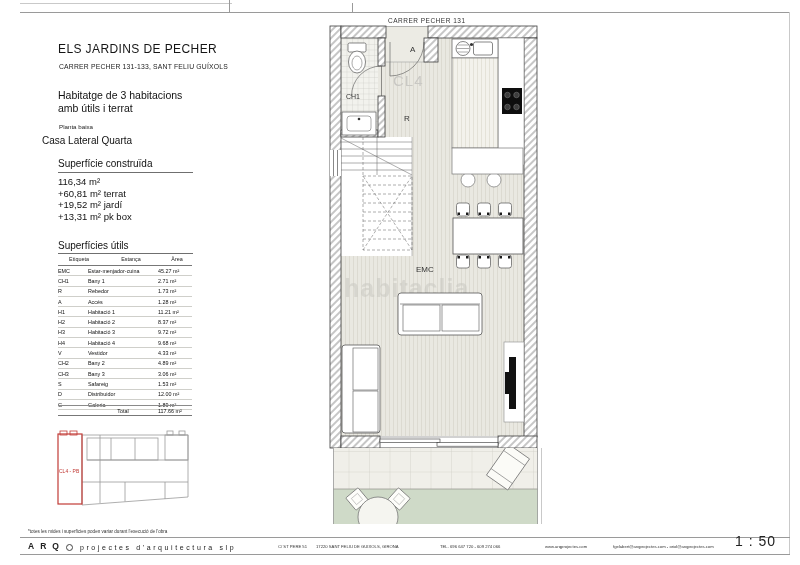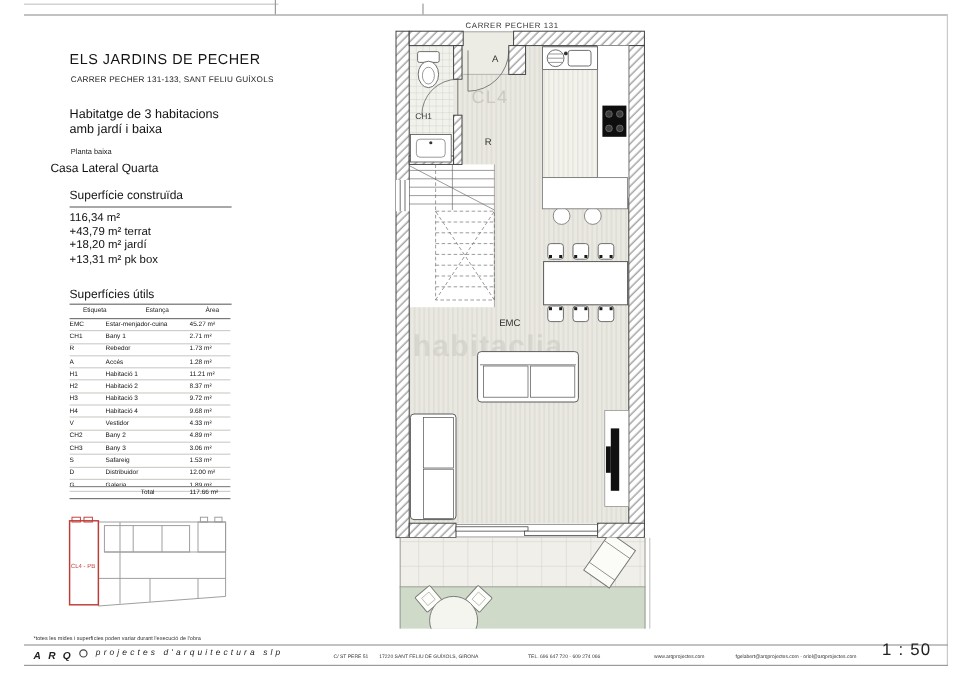--- a/index.html
+++ b/index.html
@@ -21,21 +21,21 @@
           font-size:5.4px;color:#222;padding-bottom:3px;border-bottom:1px solid #777;}
   .t-head span{text-align:center;}
   .t-body{left:58px;top:266px;width:134px;}
   .trow{display:grid;grid-template-columns:30px 70px 34px;border-bottom:1px solid #cfcfca;
         height:9.3px;align-items:center;font-size:5.4px;color:#111;}
   .trow .tc{white-space:nowrap;overflow:hidden;}
   .trow.total{border-top:1px solid #8a8a8a;border-bottom:1px solid #777;}
   .trow.total .tname{text-align:center;}
   
   .note{left:28px;top:529px;font-size:4.6px;color:#333;}
-  .f-arq{left:28px;top:541px;display:flex;align-items:flex-start;color:#222;font-style:italic;}
+  .f-arq{left:28px;top:541px;display:flex;align-items:flex-end;color:#222;}
   .arq-init{font-size:8.5px;font-weight:700;letter-spacing:6px;}
   .arq-circle{width:5px;height:5px;border:1px solid #444;border-radius:50%;margin:0 7px 0 1px;}
   .arq-name{font-size:7px;letter-spacing:2.6px;white-space:nowrap;}
   .f-small{position:absolute;top:544px;font-size:4.2px;color:#333;white-space:nowrap;}
   .scale{left:735px;top:533px;font-size:14px;letter-spacing:1px;color:#222;}
   svg text{font-family:"Liberation Sans",sans-serif;}
 </style>
 </head>
 <body>
 
@@ -44,31 +44,31 @@
 <div class="hair" style="left:229px;top:0px;width:1px;height:12px;"></div>
 <div class="hair" style="left:352px;top:3px;width:1px;height:9px;"></div>
 <div class="hair light" style="left:789px;top:12px;width:1px;height:543px;"></div>
 <div class="hair" style="left:20px;top:537px;width:770px;height:1px;"></div>
 <div class="hair" style="left:20px;top:554px;width:770px;height:1px;"></div>
 
 <div class="abs title">ELS JARDINS DE PECHER</div>
 <div class="abs subtitle">CARRER PECHER 131-133, SANT FELIU GUÍXOLS</div>
 <div class="abs desc">
   <div>Habitatge de 3 habitacions</div>
-  <div>amb jardí i baixa</div>
+  <div>amb útils i terrat</div>
 </div>
 <div class="abs planta">Planta baixa</div>
 <div class="abs casa">Casa Lateral Quarta</div>
 
 <div class="abs sec-h" style="left:58px;top:158px;">Superfície construïda</div>
 <div class="rule" style="left:58px;top:172px;width:135px;"></div>
 <div class="abs blist">
   <div>116,34 m²</div>
-  <div>+43,79 m² terrat</div>
-  <div>+18,20 m² jardí</div>
+  <div>+60,81 m² terrat</div>
+  <div>+19,52 m² jardí</div>
   <div>+13,31 m² pk box</div>
 </div>
 
 <div class="abs sec-h" style="left:58px;top:240px;text-align:center;">Superfícies útils</div>
 <div class="rule" style="left:58px;top:253px;width:135px;"></div>
 <div class="abs t-head">
   <span>Etiqueta</span>
   <span>Estança</span>
   <span>Àrea</span>
 </div>

